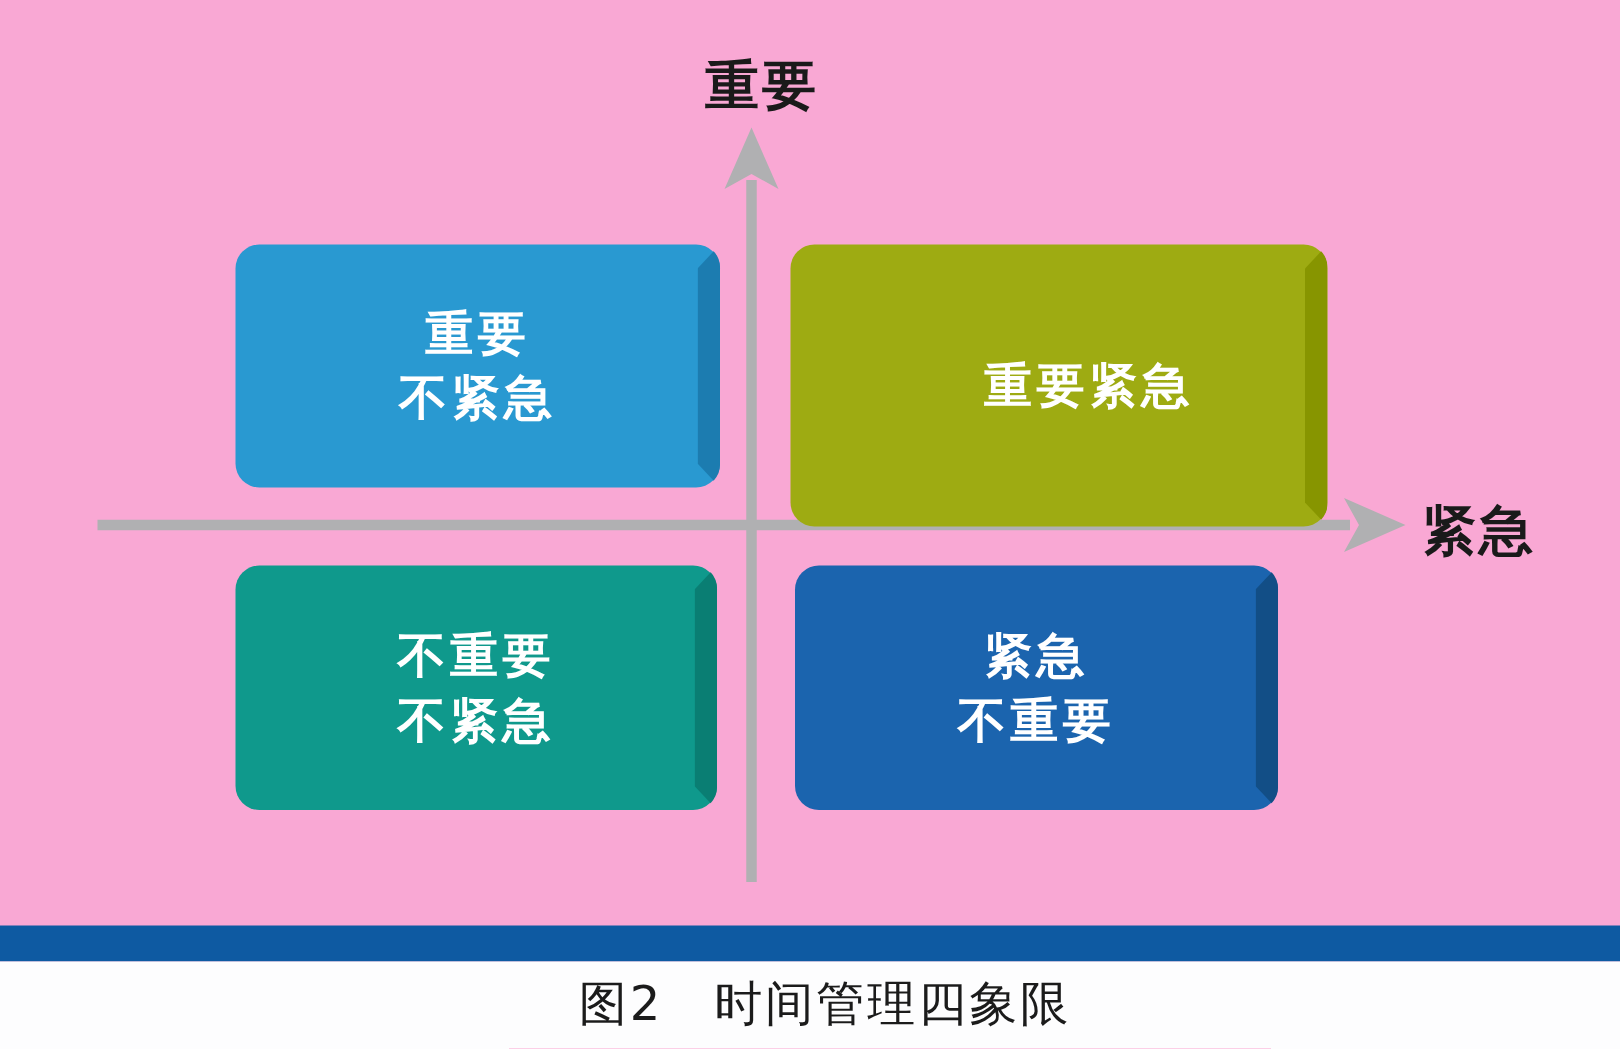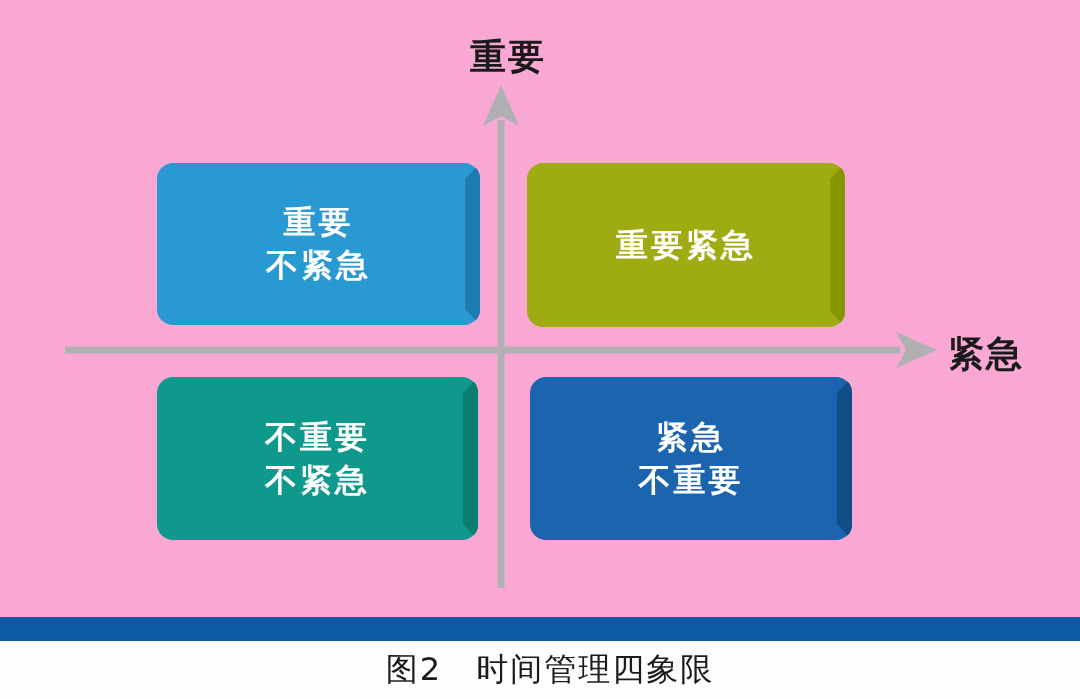--- a/index.html
+++ b/index.html
@@ -48,21 +48,21 @@
     z-index: 1;
     color: #ffffff;
     font-weight: bold;
     font-size: 32px;
     line-height: 43px;
     text-align: center;
     letter-spacing: 3px;
   }
   .quad .label .line2:empty { display: none; }
   .quad.tl { left: 157px; top: 163px; width: 323px; height: 162px; }
-  .quad.tr { left: 527px; top: 163px; width: 318px; height: 164px; }
+  .quad.tr { left: 527px; top: 163px; width: 318px; height: 188px; padding-left: 40px; }
   .quad.bl { left: 157px; top: 377px; width: 321px; height: 163px; }
   .quad.br { left: 530px; top: 377px; width: 322px; height: 163px; }
   .divider-bar {
     position: absolute;
     left: 0; top: 617px;
     width: 1080px; height: 24px;
   }
   .footer {
     position: absolute;
     left: 0; top: 641px;

